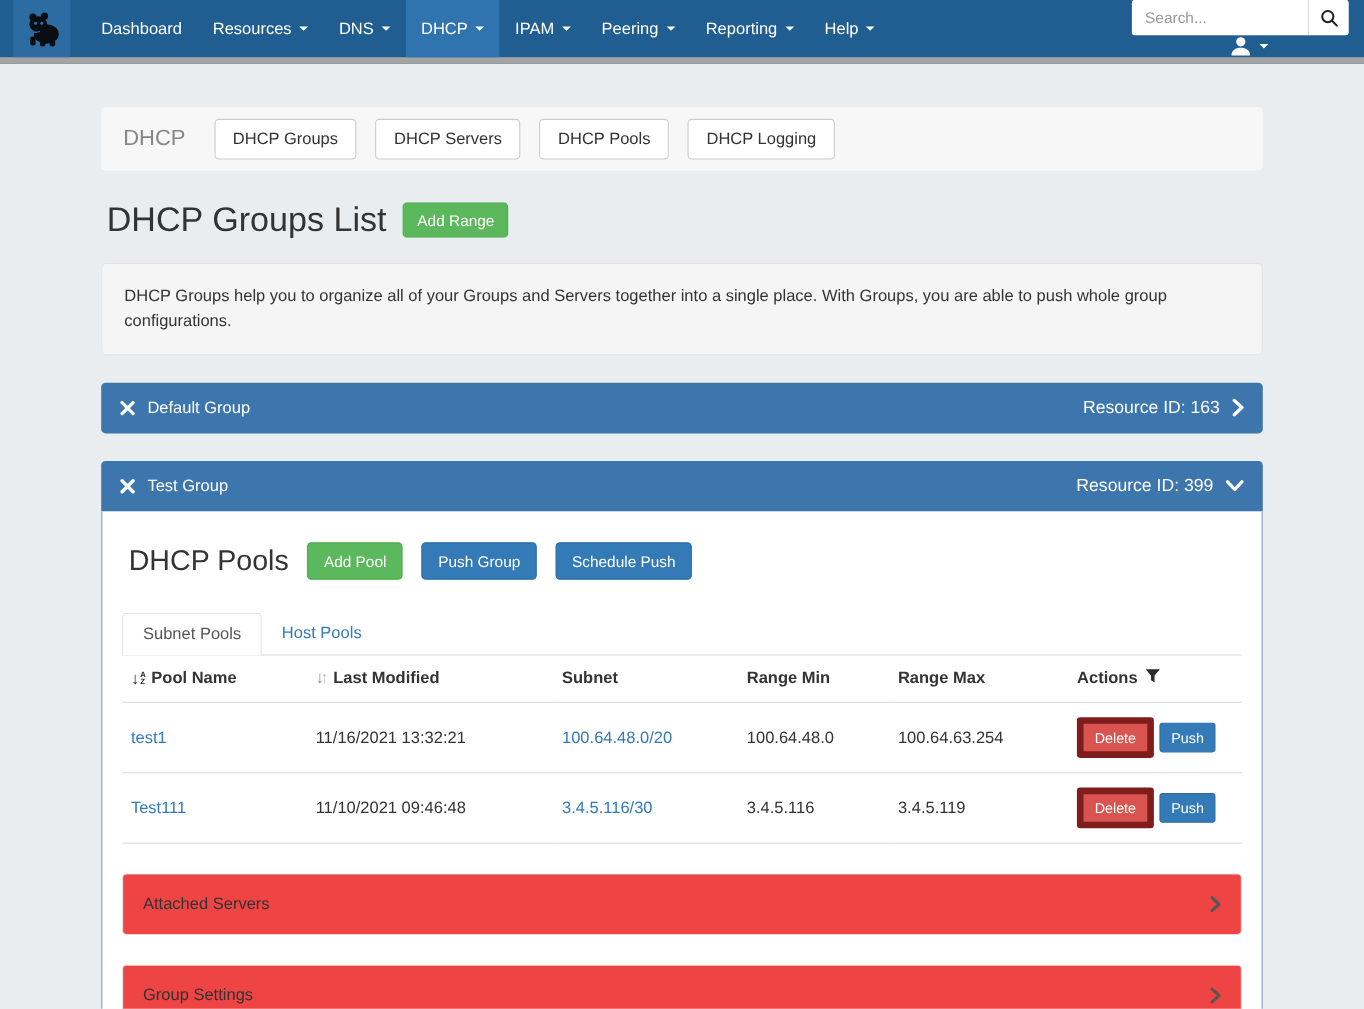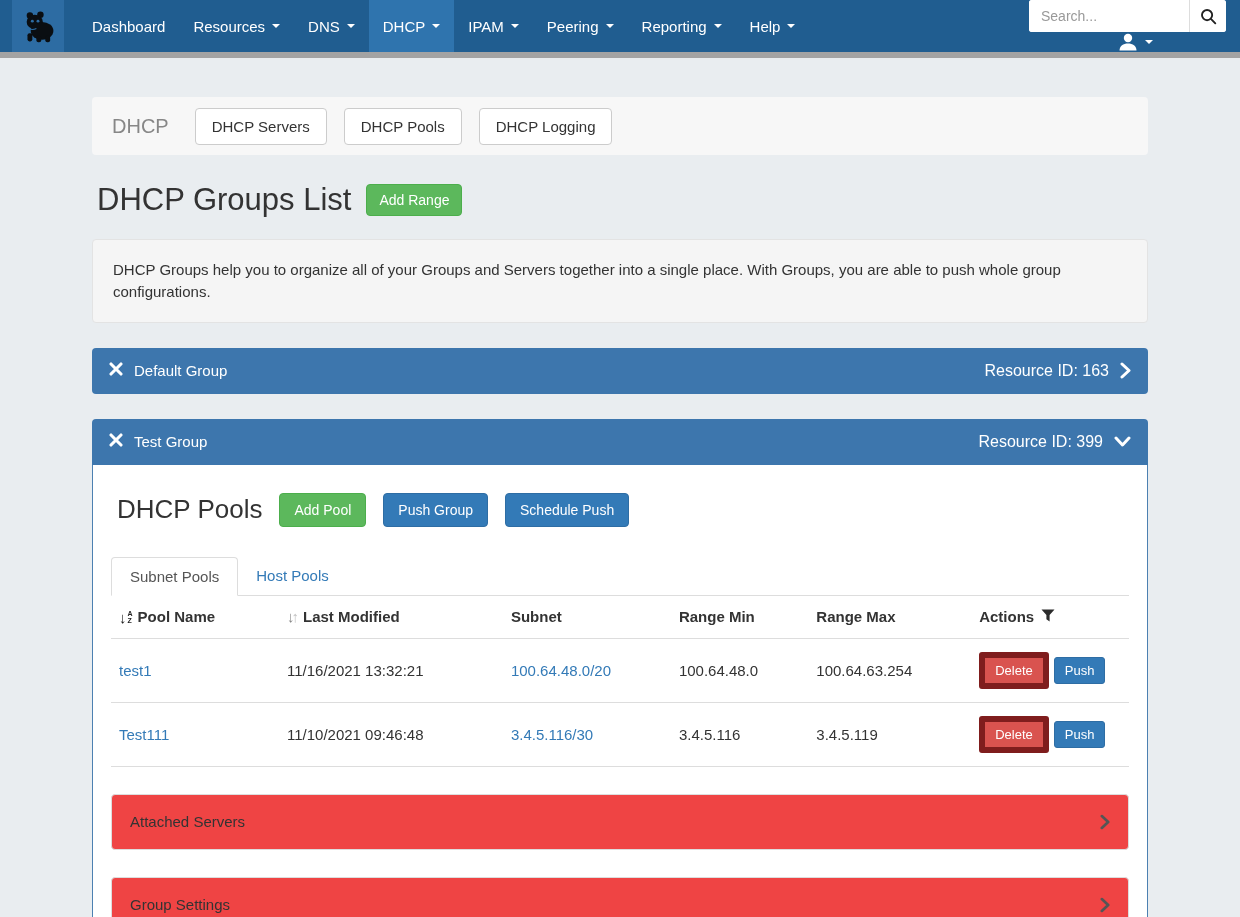--- a/index.html
+++ b/index.html
@@ -104,21 +104,21 @@
   .panel-heading {
     background: #3d76ad;
     color: #fff;
     height: 46px;
     display: flex; align-items: center;
     padding: 0 17px;
     border-radius: 4px;
     cursor: pointer;
   }
   .panel.expanded .panel-heading { border-radius: 4px 4px 0 0; }
-  .heading-left { display: flex; gap: 11px; font-size: 15px; }
+  .heading-left { display: flex; align-items: center; gap: 11px; font-size: 15px; }
   .heading-right { margin-left: auto; display: flex; align-items: center; gap: 11px; font-size: 16px; }
   .panel-body {
     background: #fff;
     border: 1px solid #4c80b1;
     border-top: none;
     border-radius: 0 0 4px 4px;
     padding: 28px 18px 47px 18px;
   }
 
   .pools-header { display: flex; align-items: center; gap: 17px; padding-left: 6px; }
@@ -239,20 +239,21 @@
       </svg>
       <span class="caret"></span>
     </div>
   </div>
 </nav>
 
 <div class="container">
 
   <div class="module-header">
     <span class="module-title">DHCP</span>
+    <button class="module-btn">DHCP Groups</button>
     <button class="module-btn">DHCP Servers</button>
     <button class="module-btn">DHCP Pools</button>
     <button class="module-btn">DHCP Logging</button>
   </div>
 
   <div class="page-title-row">
     <h1 class="page-title">DHCP Groups List</h1>
     <button class="btn btn-success btn-md">Add Range</button>
   </div>
 

